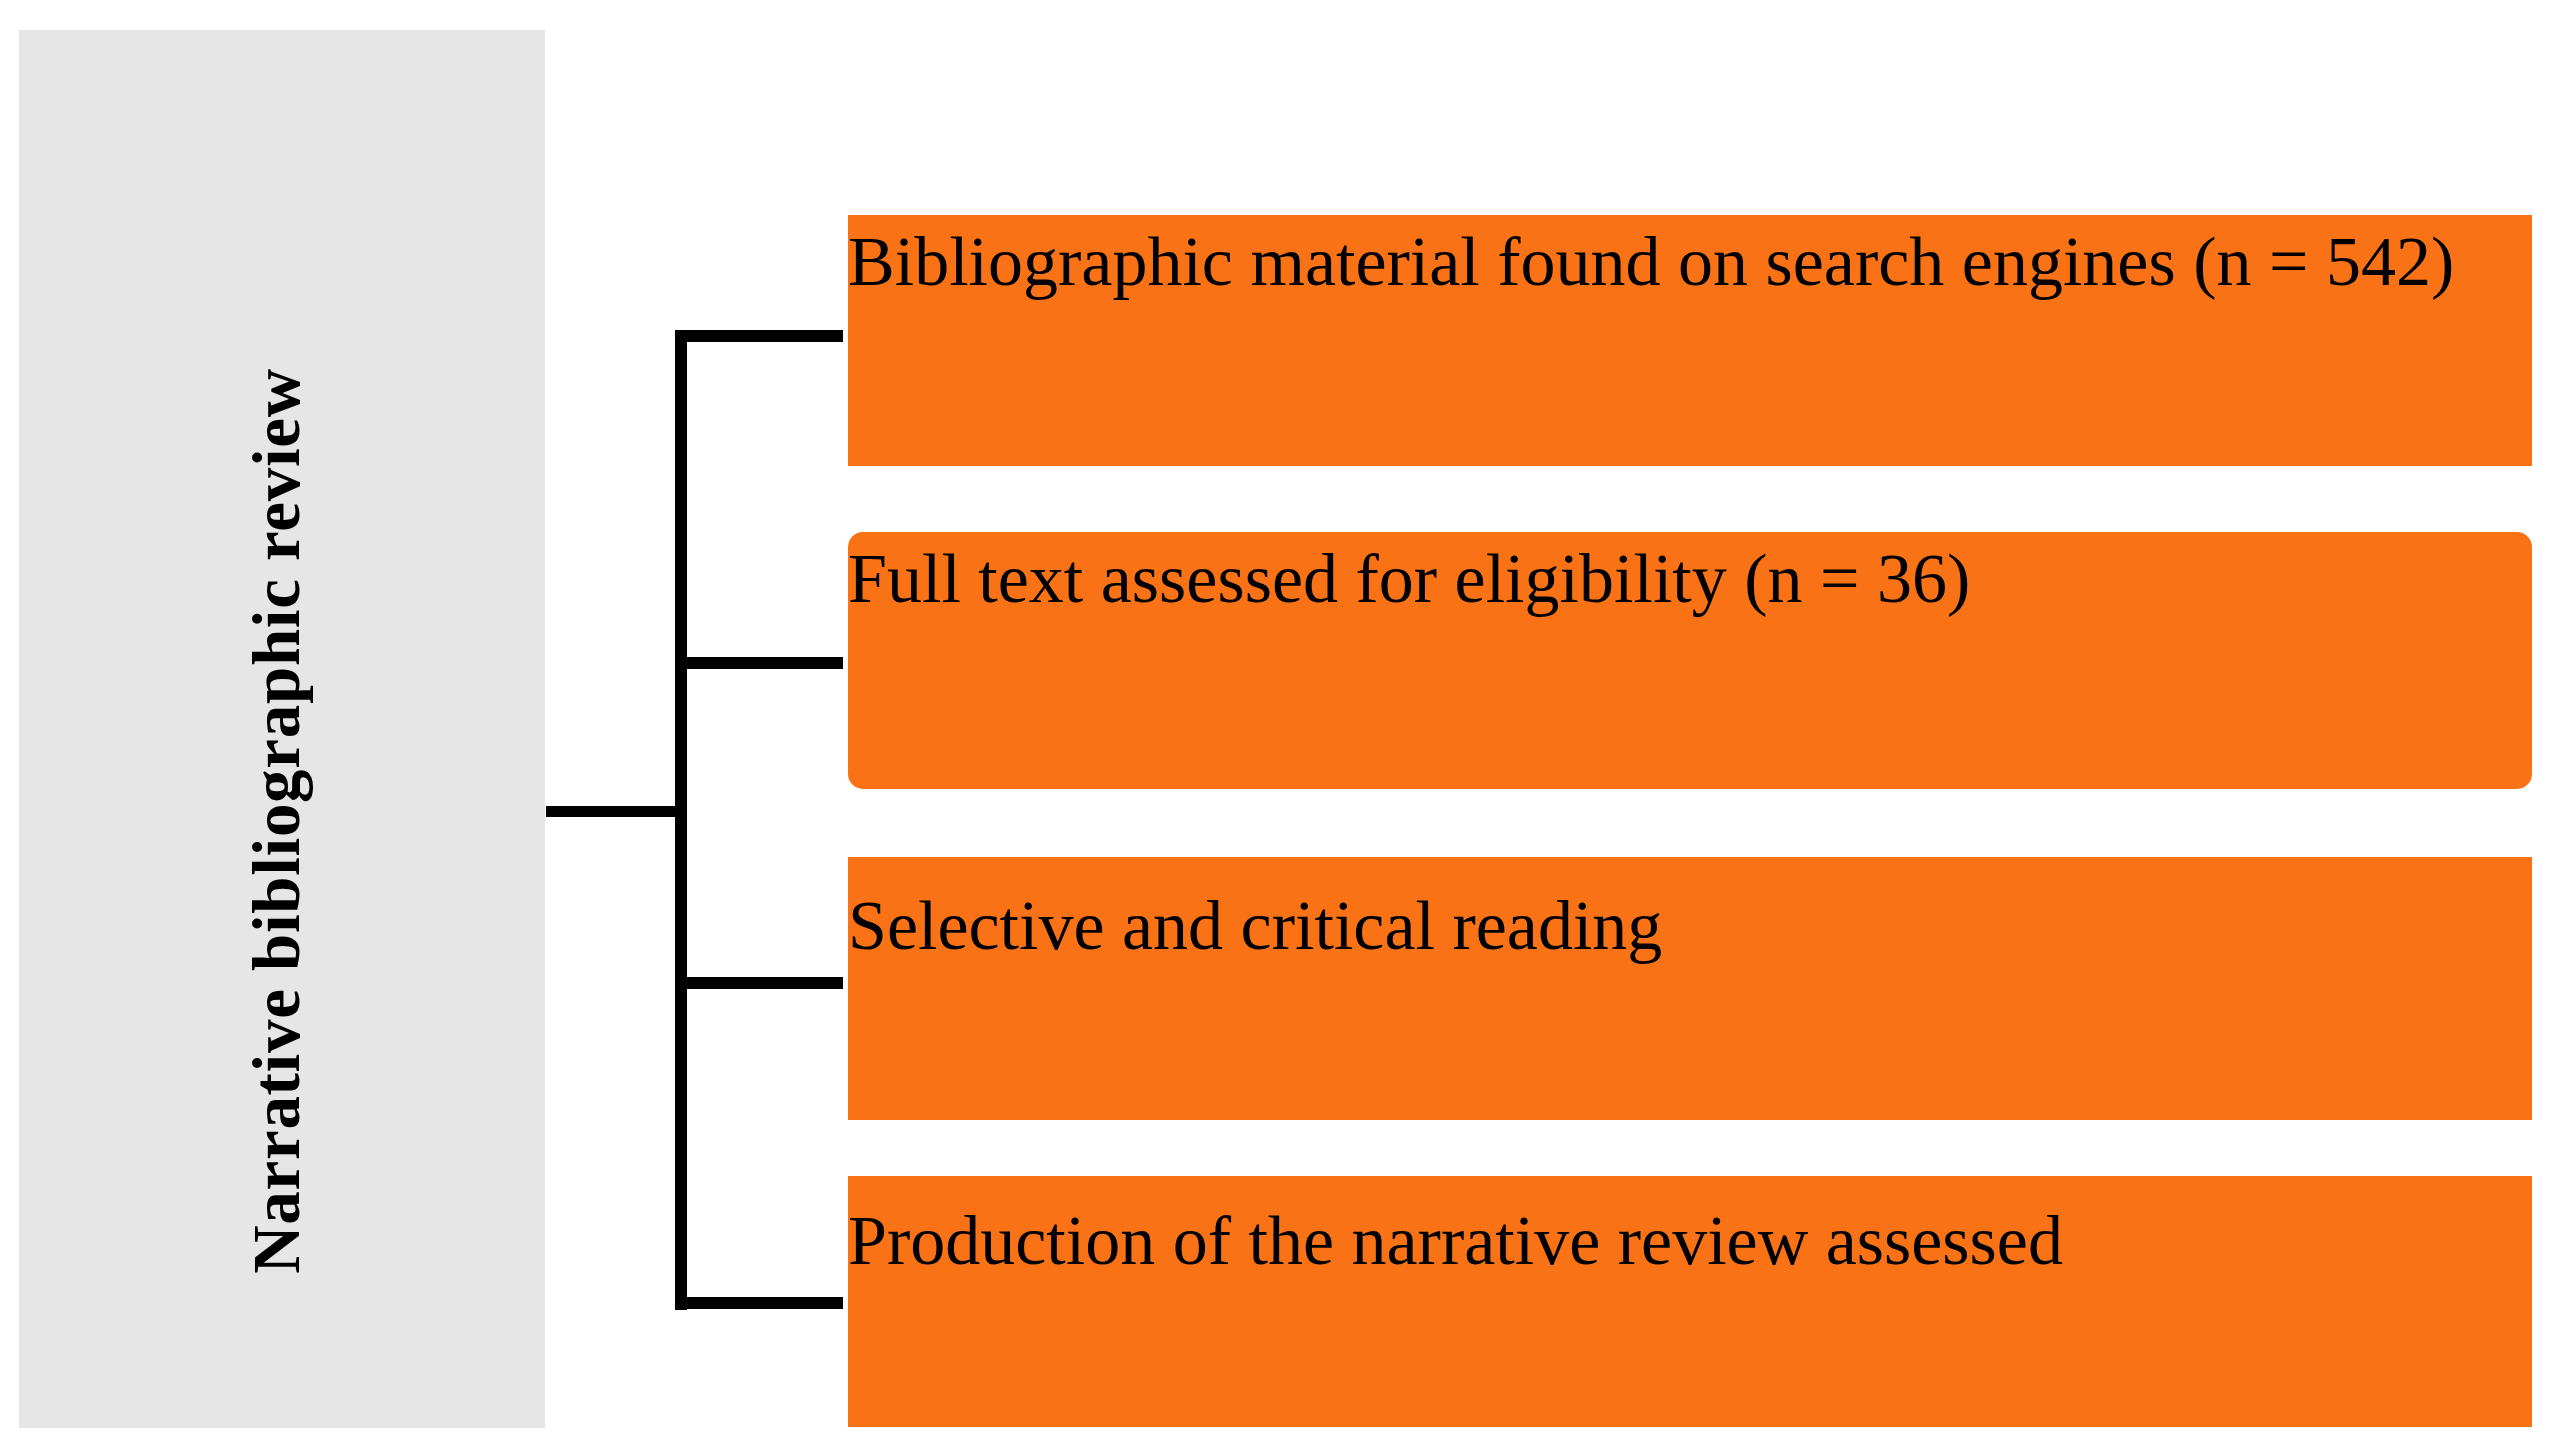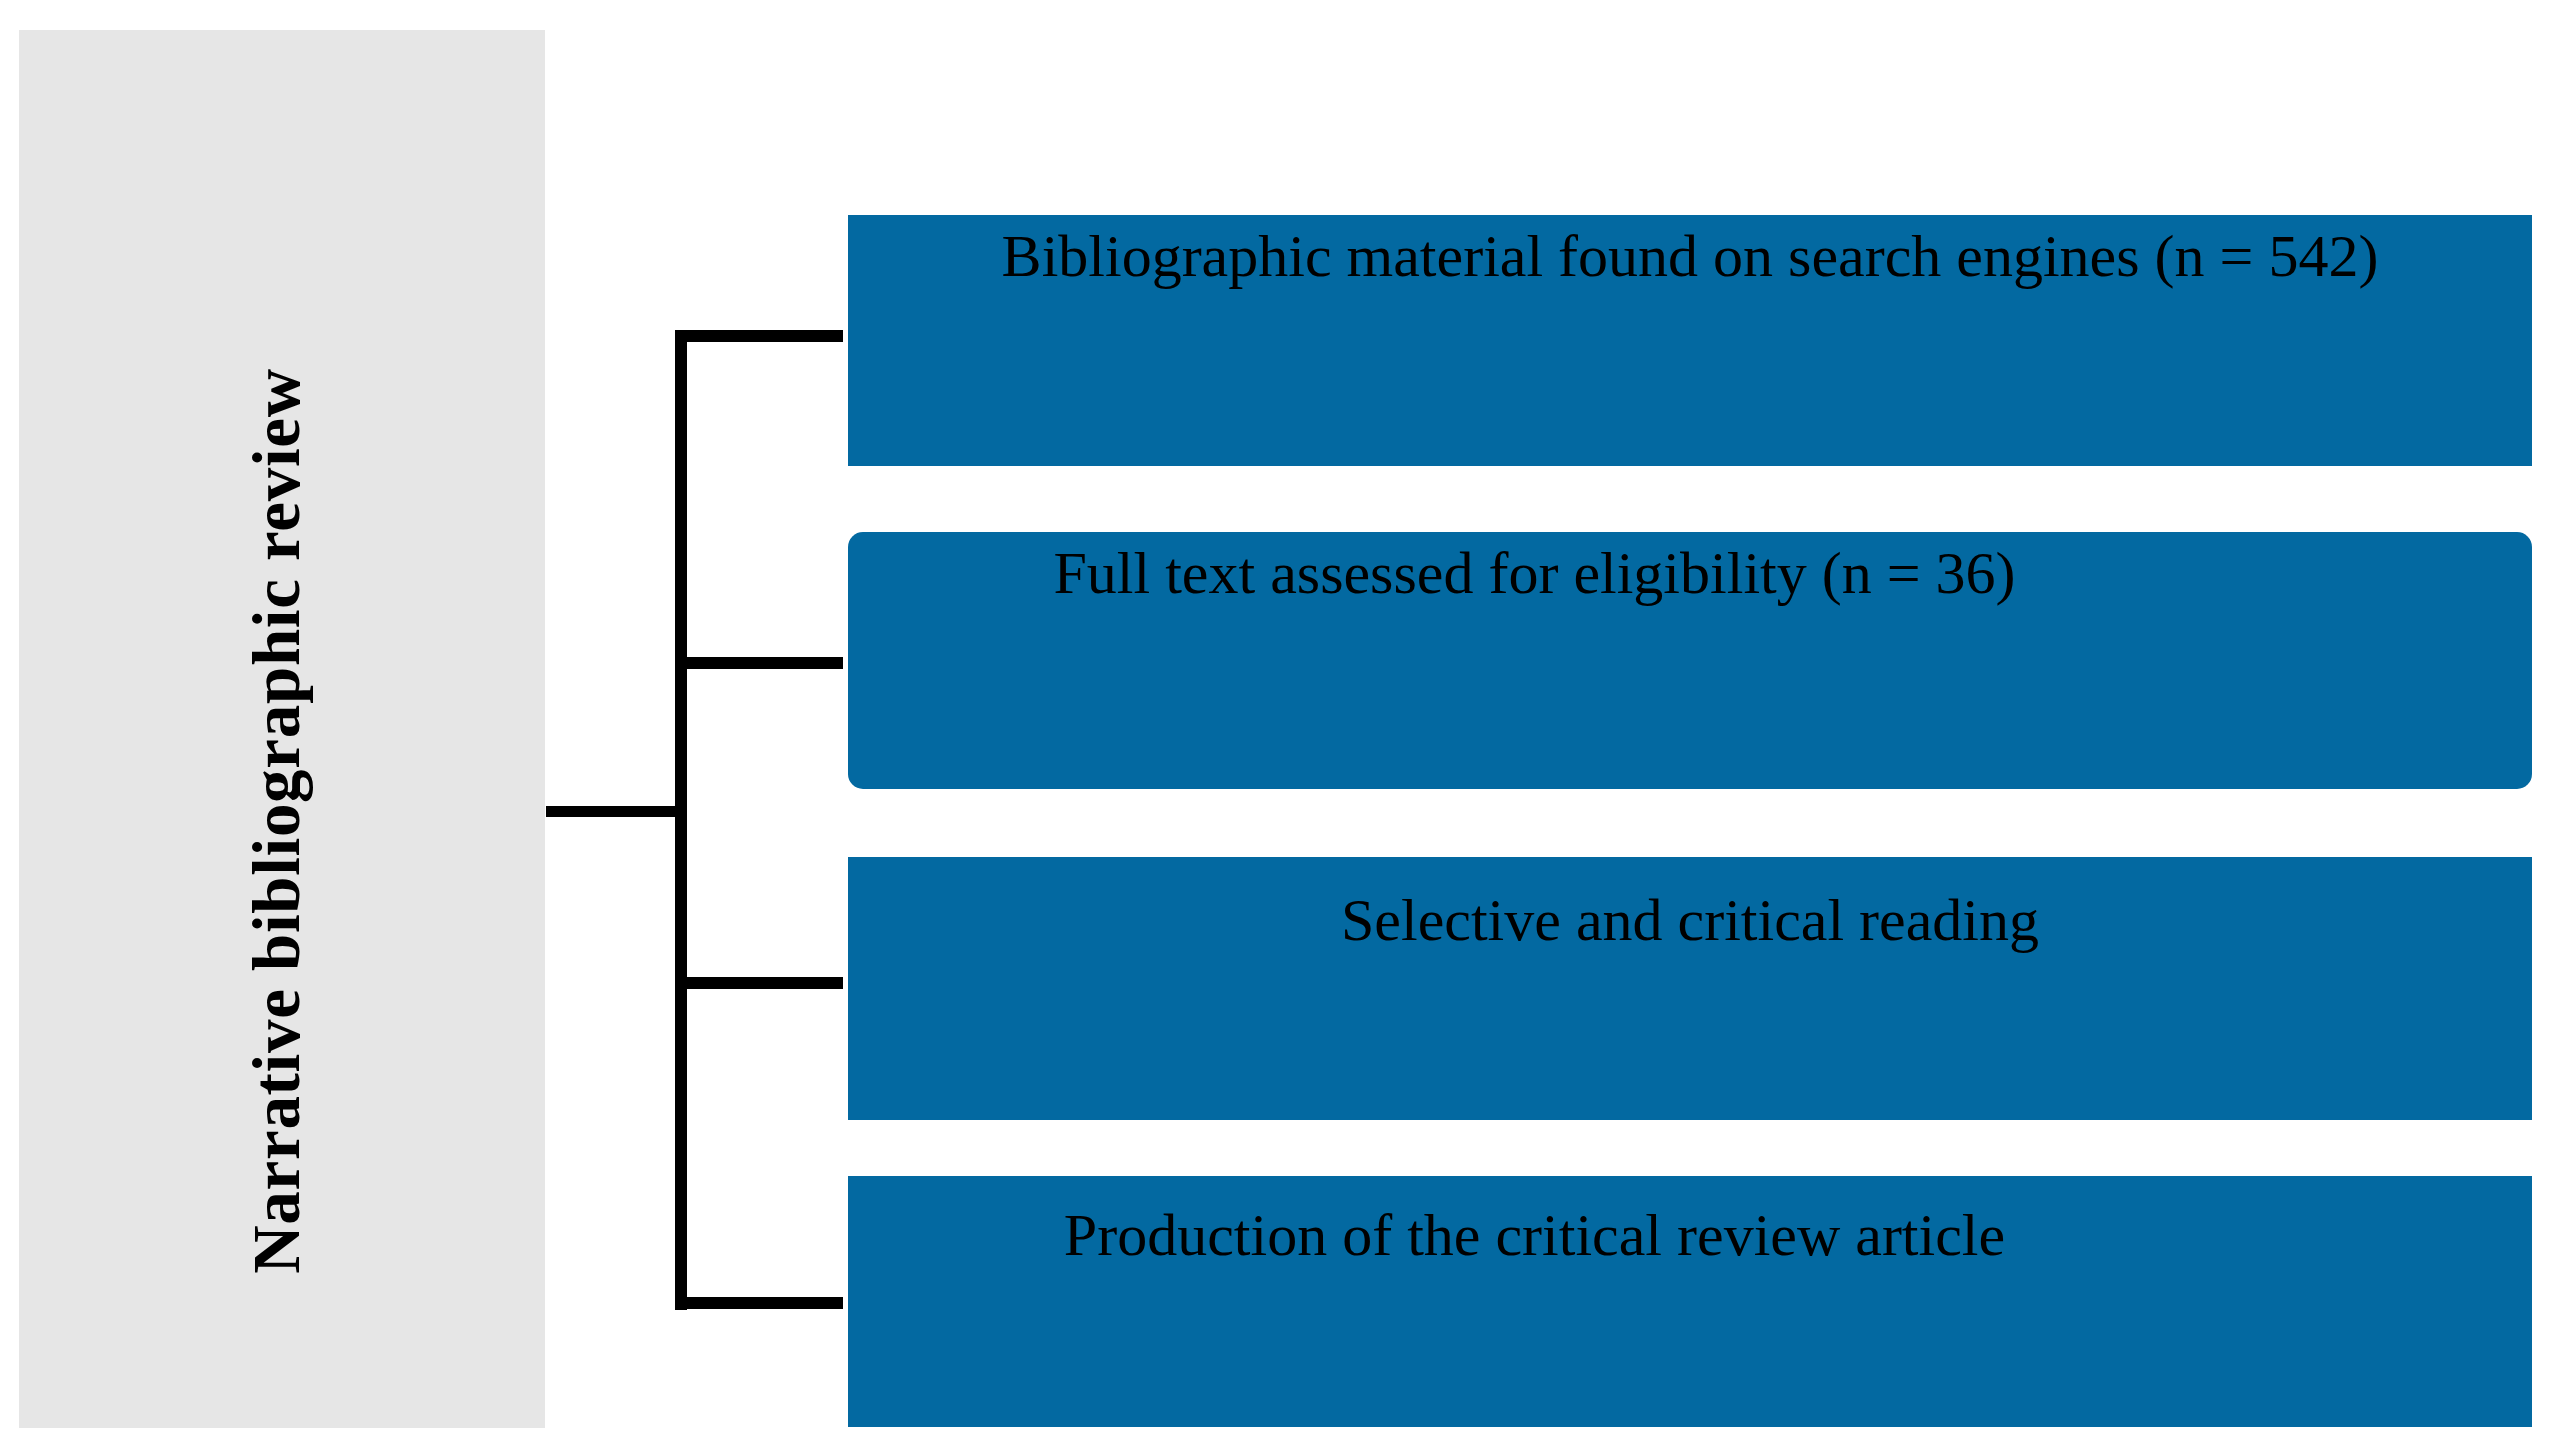--- a/index.html
+++ b/index.html
@@ -45,24 +45,23 @@
   .line-branch-1     { left: 675px; top: 330px;  width: 168px; height: 12.4px; }
   .line-branch-2     { left: 675px; top: 657px;  width: 168px; height: 12.4px; }
   .line-branch-3     { left: 675px; top: 977px; width: 168px; height: 12.4px; }
   .line-branch-4     { left: 675px; top: 1297px; width: 168px; height: 12.4px; }
   .line-panel-feed   { left: 546px; top: 806px; width: 129px; height: 11px; }
   
   .step-box {
     position: absolute;
     left: 848px;
     width: 1684px;
-    background: #0369a1;
+    background: #f97316;
     box-sizing: border-box;
-    font-size: 60px;
-    text-align: center;
+    font-size: 70px;
     white-space: nowrap;
   }
   .step-1 { top: 215px;  height: 251px; padding-top: 7px; }
   .step-2 { top: 532px;  height: 257px; padding-top: 7px;  padding-right: 311px; border-radius: 15px; }
   .step-3 { top: 857px; height: 263px; padding-top: 29px;  }
   .step-4 { top: 1176px; height: 251px; padding-top: 25px;  padding-right: 311px; }
 </style>
 </head>
 <body>
 
@@ -85,17 +84,17 @@
 
   <div class="step-box step-2">
     <span>Full text assessed for eligibility (n = 36)</span>
   </div>
 
   <div class="step-box step-3">
     <span>Selective and critical reading</span>
   </div>
 
   <div class="step-box step-4">
-    <span>Production of the critical review article</span>
+    <span>Production of the narrative review assessed</span>
   </div>
 
 </div>
 
 
 </body></html>

